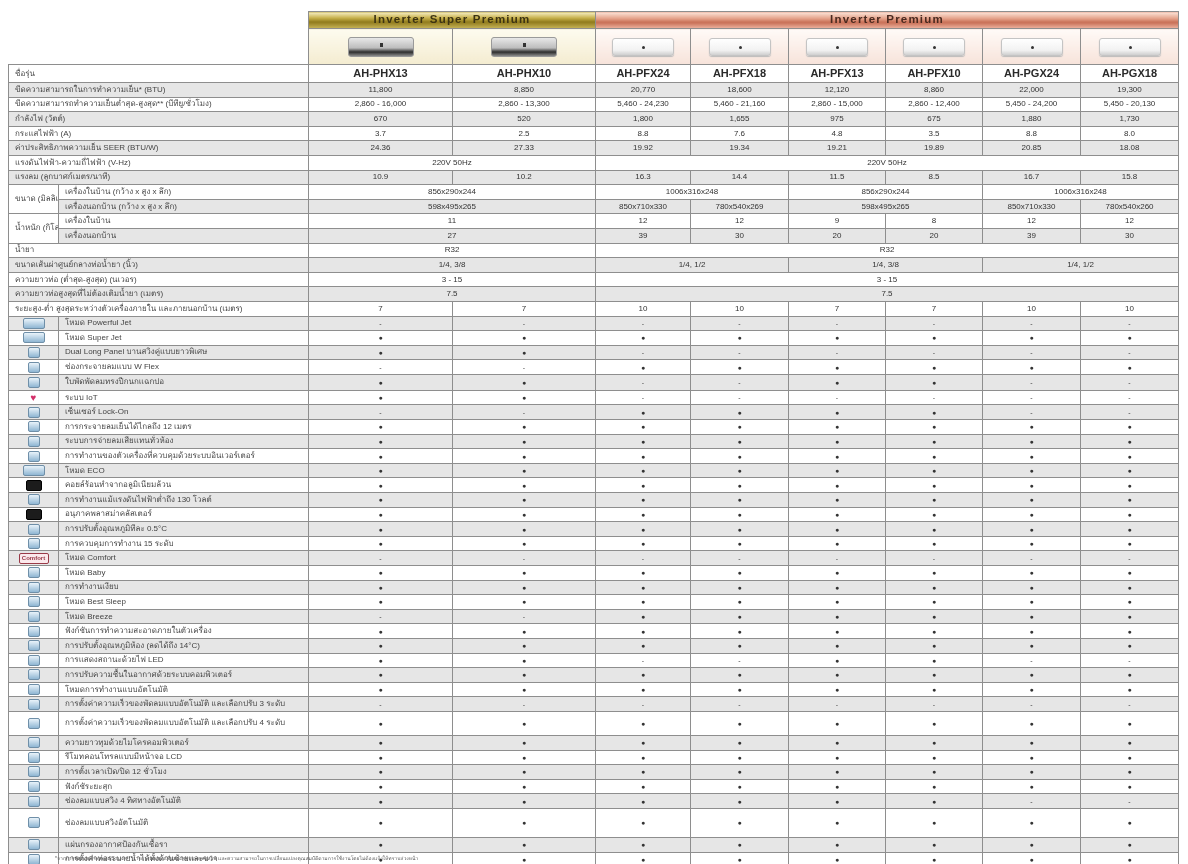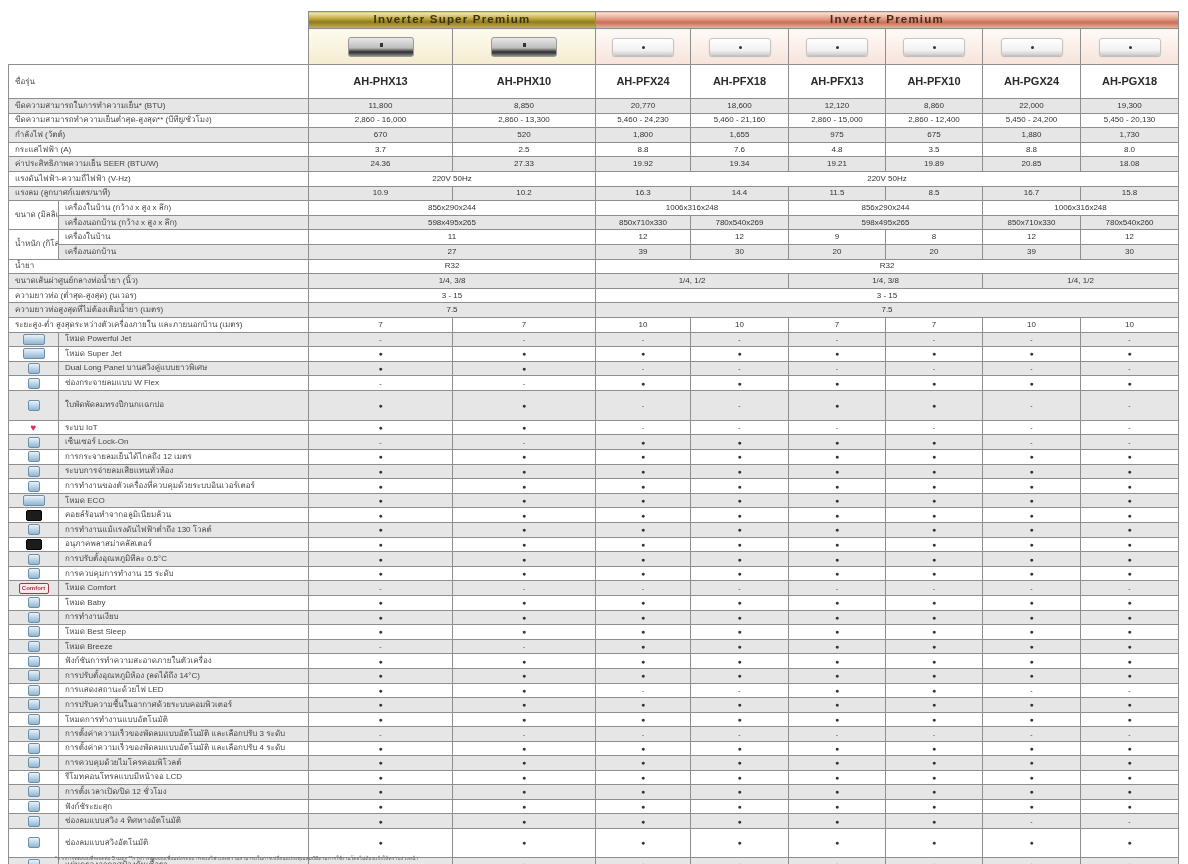--- a/index.html
+++ b/index.html
@@ -15,21 +15,21 @@
 
   tr.g td { background: #e6e6e6; }
   tr.w td { background: #ffffff; }
 
   
   .sp-head { background: linear-gradient(#f5ecc0 0%, #c6b04a 35%, #8f7a1c 60%, #c8b558 100%); color: #3d3413; font-weight: bold; font-size: 11.5px !important; letter-spacing: 1.2px; height: 17px; }
   .p-head  { background: linear-gradient(#fbe2d6 0%, #e39e86 40%, #c76e54 62%, #eeb4a0 100%); color: #4a2a20; font-weight: bold; font-size: 11.5px !important; letter-spacing: 1.2px; height: 17px; }
   .sp-img { background: linear-gradient(#fdfbef, #f4ecd0); height: 36px; }
   .p-img  { background: linear-gradient(#fffaf7, #f7e3da); height: 36px; }
   .sp-model { background: linear-gradient(#f7f0cc 0%, #e0cd7e 45%, #c9b25a 55%, #efe3ac 100%); font-weight: bold; font-size: 11px !important; color: #2a2a2a; height: 18px; }
-  .p-model  { background: linear-gradient(#fde9df 0%, #eeb9a6 45%, #e2a089 55%, #f8d9cc 100%); font-weight: bold; font-size: 11px !important; color: #2a2a2a; height: 34px; }
+  .p-model  { background: linear-gradient(#fde9df 0%, #eeb9a6 45%, #e2a089 55%, #f8d9cc 100%); font-weight: bold; font-size: 11px !important; color: #2a2a2a; height: 18px; }
 
   .unit-dark { display: inline-block; width: 66px; height: 20px; border-radius: 3px; background: linear-gradient(#e8e8e8 0%, #bdbdbd 55%, #2e2e2e 78%, #8a8a8a 100%); border: 1px solid #9a9a9a; position: relative; vertical-align: middle; }
   .unit-dark::after { content: ""; position: absolute; left: 31px; top: 5px; width: 3px; height: 4px; background: #333; }
   .unit-white { display: inline-block; width: 62px; height: 18px; border-radius: 3px; background: linear-gradient(#ffffff 0%, #f2f2f2 70%, #cfcfcf 100%); border: 1px solid #c4c4c4; position: relative; vertical-align: middle; box-shadow: 0 1px 1px #bbb; }
   .unit-white::after { content: ""; position: absolute; left: 29px; top: 7px; width: 3px; height: 3px; background: #333; border-radius: 50%; }
 
   .feat-icon { display: inline-block; width: 22px; height: 11px; border: 1px solid #6f8fa8; border-radius: 2px; background: linear-gradient(#e9f3fa, #8fb6d3); vertical-align: middle; }
   .feat-icon.sq { width: 12px; height: 11px; }
   .feat-icon.heart { width: 12px; border: none; background: none; color: #d3306a; font-size: 10px; line-height: 11px; text-align: center; }
   .feat-icon.dark { width: 16px; background: #1c1c1c; border-color: #000; }
@@ -271,21 +271,21 @@
         <td class="lbl" colspan="2">ช่องกระจายลมแบบ W Flex</td>
         <td style="font-size: 7px;">-</td>
         <td style="font-size: 7px;">-</td>
         <td style="font-size: 7px;">●</td>
         <td style="font-size: 7px;">●</td>
         <td style="font-size: 7px;">●</td>
         <td style="font-size: 7px;">●</td>
         <td style="font-size: 7px;">●</td>
         <td style="font-size: 7px;">●</td>
       </tr>
-      <tr class="g" style="height: 30px;">
+      <tr class="g" style="height: 16px;">
         <td class="icell"><span class="feat-icon sq"></span></td>
         <td class="lbl" colspan="2">ใบพัดพัดลมทรงปีกนกแฉกปอ</td>
         <td style="font-size: 7px;">●</td>
         <td style="font-size: 7px;">●</td>
         <td style="font-size: 7px;">-</td>
         <td style="font-size: 7px;">-</td>
         <td style="font-size: 7px;">●</td>
         <td style="font-size: 7px;">●</td>
         <td style="font-size: 7px;">-</td>
         <td style="font-size: 7px;">-</td>
@@ -547,35 +547,35 @@
         <td class="lbl" colspan="2">การตั้งค่าความเร็วของพัดลมแบบอัตโนมัติ และเลือกปรับ 3 ระดับ</td>
         <td style="font-size: 7px;">-</td>
         <td style="font-size: 7px;">-</td>
         <td style="font-size: 7px;">-</td>
         <td style="font-size: 7px;">-</td>
         <td style="font-size: 7px;">-</td>
         <td style="font-size: 7px;">-</td>
         <td style="font-size: 7px;">-</td>
         <td style="font-size: 7px;">-</td>
       </tr>
-      <tr class="w" style="height: 14px;">
+      <tr class="w" style="height: 24px;">
         <td class="icell"><span class="feat-icon sq"></span></td>
         <td class="lbl" colspan="2">การตั้งค่าความเร็วของพัดลมแบบอัตโนมัติ และเลือกปรับ 4 ระดับ</td>
         <td style="font-size: 7px;">●</td>
         <td style="font-size: 7px;">●</td>
         <td style="font-size: 7px;">●</td>
         <td style="font-size: 7px;">●</td>
         <td style="font-size: 7px;">●</td>
         <td style="font-size: 7px;">●</td>
         <td style="font-size: 7px;">●</td>
         <td style="font-size: 7px;">●</td>
       </tr>
       <tr class="g" style="height: 14.6px;">
         <td class="icell"><span class="feat-icon sq"></span></td>
-        <td class="lbl" colspan="2">การควบคุมด้วยไมโครคอมพิโวลต์</td>
+        <td class="lbl" colspan="2">ความยาวทุมด้วยไมโครคอมพิวเตอร์</td>
         <td style="font-size: 7px;">●</td>
         <td style="font-size: 7px;">●</td>
         <td style="font-size: 7px;">●</td>
         <td style="font-size: 7px;">●</td>
         <td style="font-size: 7px;">●</td>
         <td style="font-size: 7px;">●</td>
         <td style="font-size: 7px;">●</td>
         <td style="font-size: 7px;">●</td>
       </tr>
       <tr class="w" style="height: 14.6px;">

